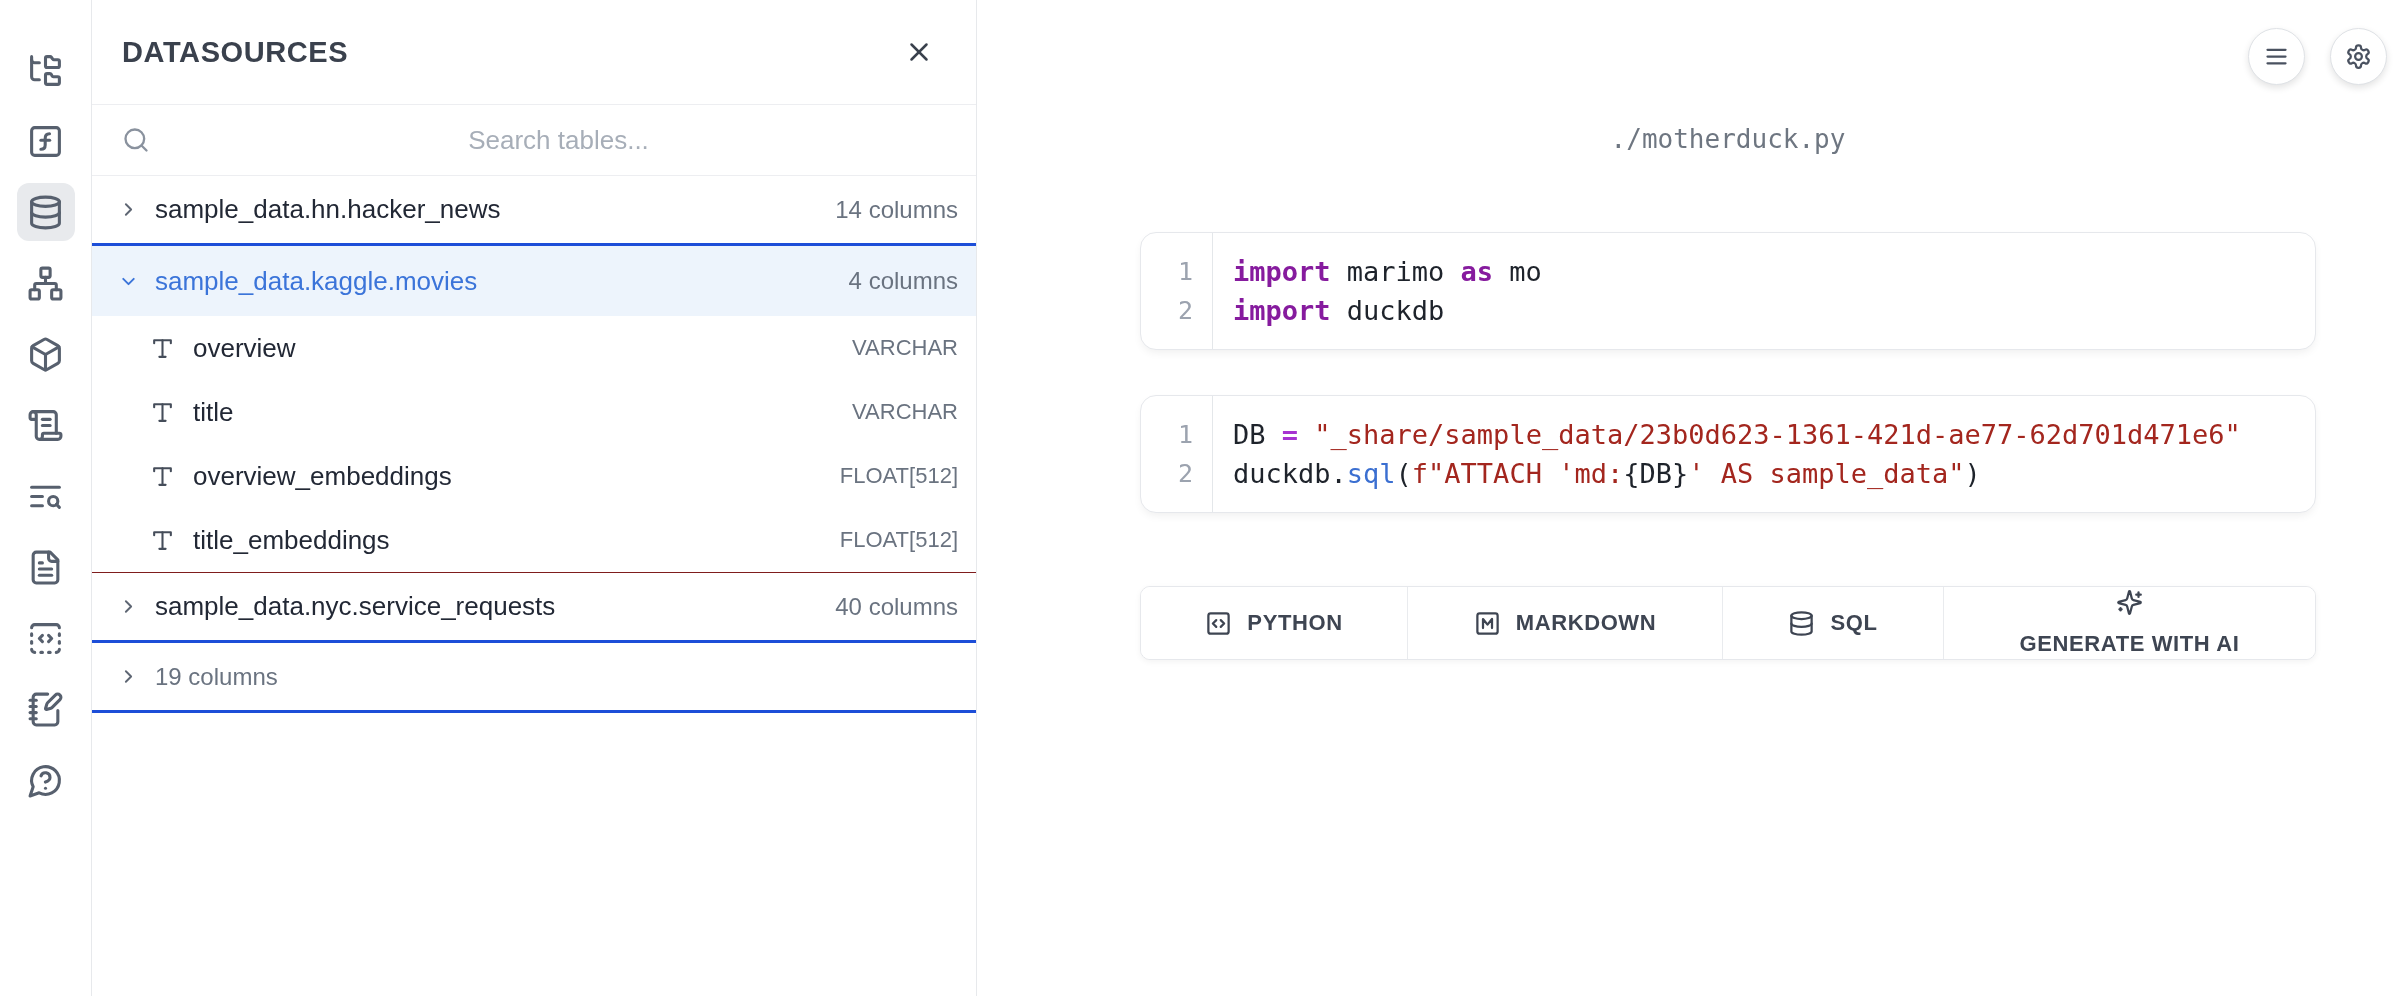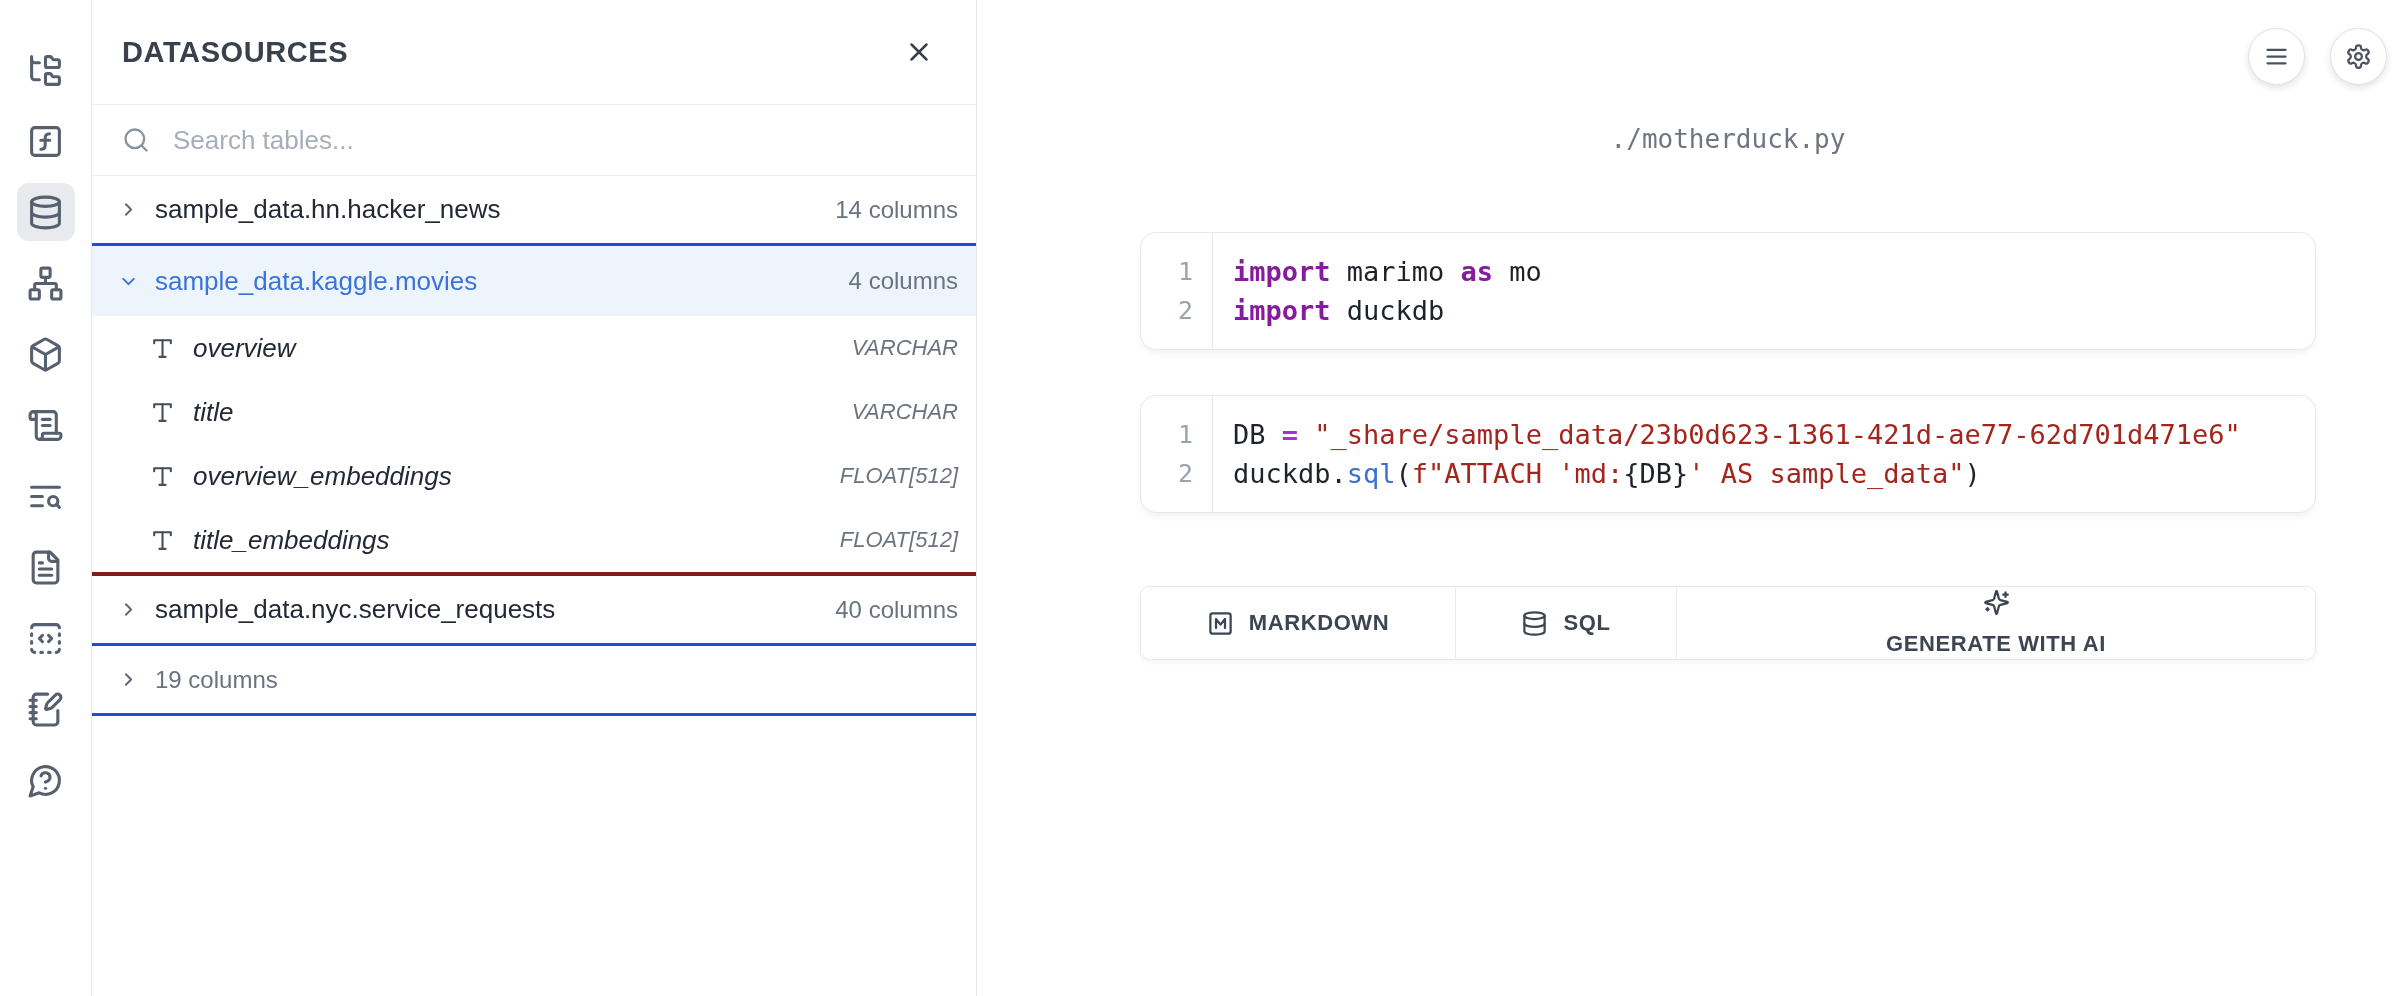--- a/index.html
+++ b/index.html
@@ -20,32 +20,32 @@
          border-right:1px solid #E7E9EC;box-sizing:border-box;}
   .panel-header{height:105px;border-bottom:1px solid #EDEEF1;display:flex;align-items:center;
                 justify-content:space-between;padding:0 42px 0 30px;box-sizing:border-box;}
   .panel-title{font-size:29px;font-weight:700;color:#3A414D;letter-spacing:.6px;}
   .close-btn{width:30px;height:30px;color:#3A414D;cursor:pointer;background:none;border:none;padding:0;display:flex;}
   .close-btn svg{width:30px;height:30px;}
   .search-row{height:71px;border-bottom:1px solid #EDEEF1;display:flex;align-items:center;
               padding:0 30px;gap:21px;box-sizing:border-box;}
   .search-row .sicon{width:28px;height:28px;color:#8A929E;display:flex;flex:0 0 auto;}
   .search-input{border:none;outline:none;font-size:26px;color:#333;flex:1;min-width:0;
-                font-family:"Liberation Sans",sans-serif;background:transparent;}
+                font-family:"Liberation Sans",sans-serif;background:transparent;text-align:center;}
   .search-input::placeholder{color:#A7AEB8;}
 
   .table-row{height:70px;border-bottom:3px solid #1d4ed8;display:flex;align-items:center;
              padding:0 18px 0 26px;gap:16px;box-sizing:border-box;cursor:pointer;}
   .table-row .chev{width:21px;height:21px;color:#5E6673;flex:0 0 auto;display:flex;}
   .table-row .chev svg{width:21px;height:21px;}
   .table-name{font-size:26px;color:#222835;flex:1;white-space:nowrap;overflow:hidden;}
   .table-cols{font-size:24px;color:#6A7380;white-space:nowrap;}
   .table-row.selected{background:#EDF4FC;border-bottom:none;}
   .table-row.selected .table-name,.table-row.selected .chev{color:#3B74D9;}
-  .cols-block{border-bottom:4px solid #7f1d1d;font-style:italic;}
+  .cols-block{border-bottom:1px solid #7f1d1d;}
   .col-row{height:64px;display:flex;align-items:center;padding:0 18px 0 58px;gap:18px;
            box-sizing:border-box;cursor:pointer;}
   .col-row .ticon{width:25px;height:25px;color:#454D5A;display:flex;flex:0 0 auto;}
   .col-row .ticon svg{width:25px;height:25px;}
   .col-name{font-size:26px;color:#222835;flex:1;white-space:nowrap;}
   .col-type{font-size:22px;color:#6A7380;white-space:nowrap;}
 
   
   .main{position:absolute;left:978px;top:0;right:0;height:100%;background:#fff;}
   .header-actions{position:absolute;top:28px;right:12px;display:flex;gap:25px;}
@@ -343,20 +343,30 @@
               <div class="ln">1</div>
               <div class="ln">2</div>
             </div>
             <div class="code">
               <div class="cl"><span>DB </span><span class="tok-op">=</span><span> </span><span class="tok-str">"_share/sample_data/23b0d623-1361-421d-ae77-62d701d471e6"</span></div>
               <div class="cl"><span>duckdb.</span><span class="tok-fn">sql</span><span>(</span><span class="tok-str">f"ATTACH 'md:</span><span>{DB}</span><span class="tok-str">' AS sample_data"</span><span>)</span></div>
             </div>
           </div>
         </div>
       <div class="add-bar" id="addBar">
+          <button class="add-btn" style="flex: 0 0 267px;">
+            <span style="display: flex;">
+              <svg viewBox="0 0 24 24" fill="none" stroke="currentColor" stroke-width="2" stroke-linecap="round" stroke-linejoin="round">
+                <rect x="3" y="3" width="18" height="18" rx="2"></rect>
+                <path d="m10 9-3 3 3 3"></path>
+                <path d="m14 15 3-3-3-3"></path>
+              </svg>
+            </span>
+            <span>PYTHON</span>
+          </button>
           <button class="add-btn" style="flex: 0 0 315px;">
             <span style="display: flex;">
               <svg viewBox="0 0 24 24" fill="none" stroke="currentColor" stroke-width="2" stroke-linecap="round" stroke-linejoin="round">
                 <rect x="3" y="3" width="18" height="18" rx="2"></rect>
                 <path d="M8 16V8l4 5 4-5v8"></path>
               </svg>
             </span>
             <span>MARKDOWN</span>
           </button>
           <button class="add-btn" style="flex: 0 0 221px;">

